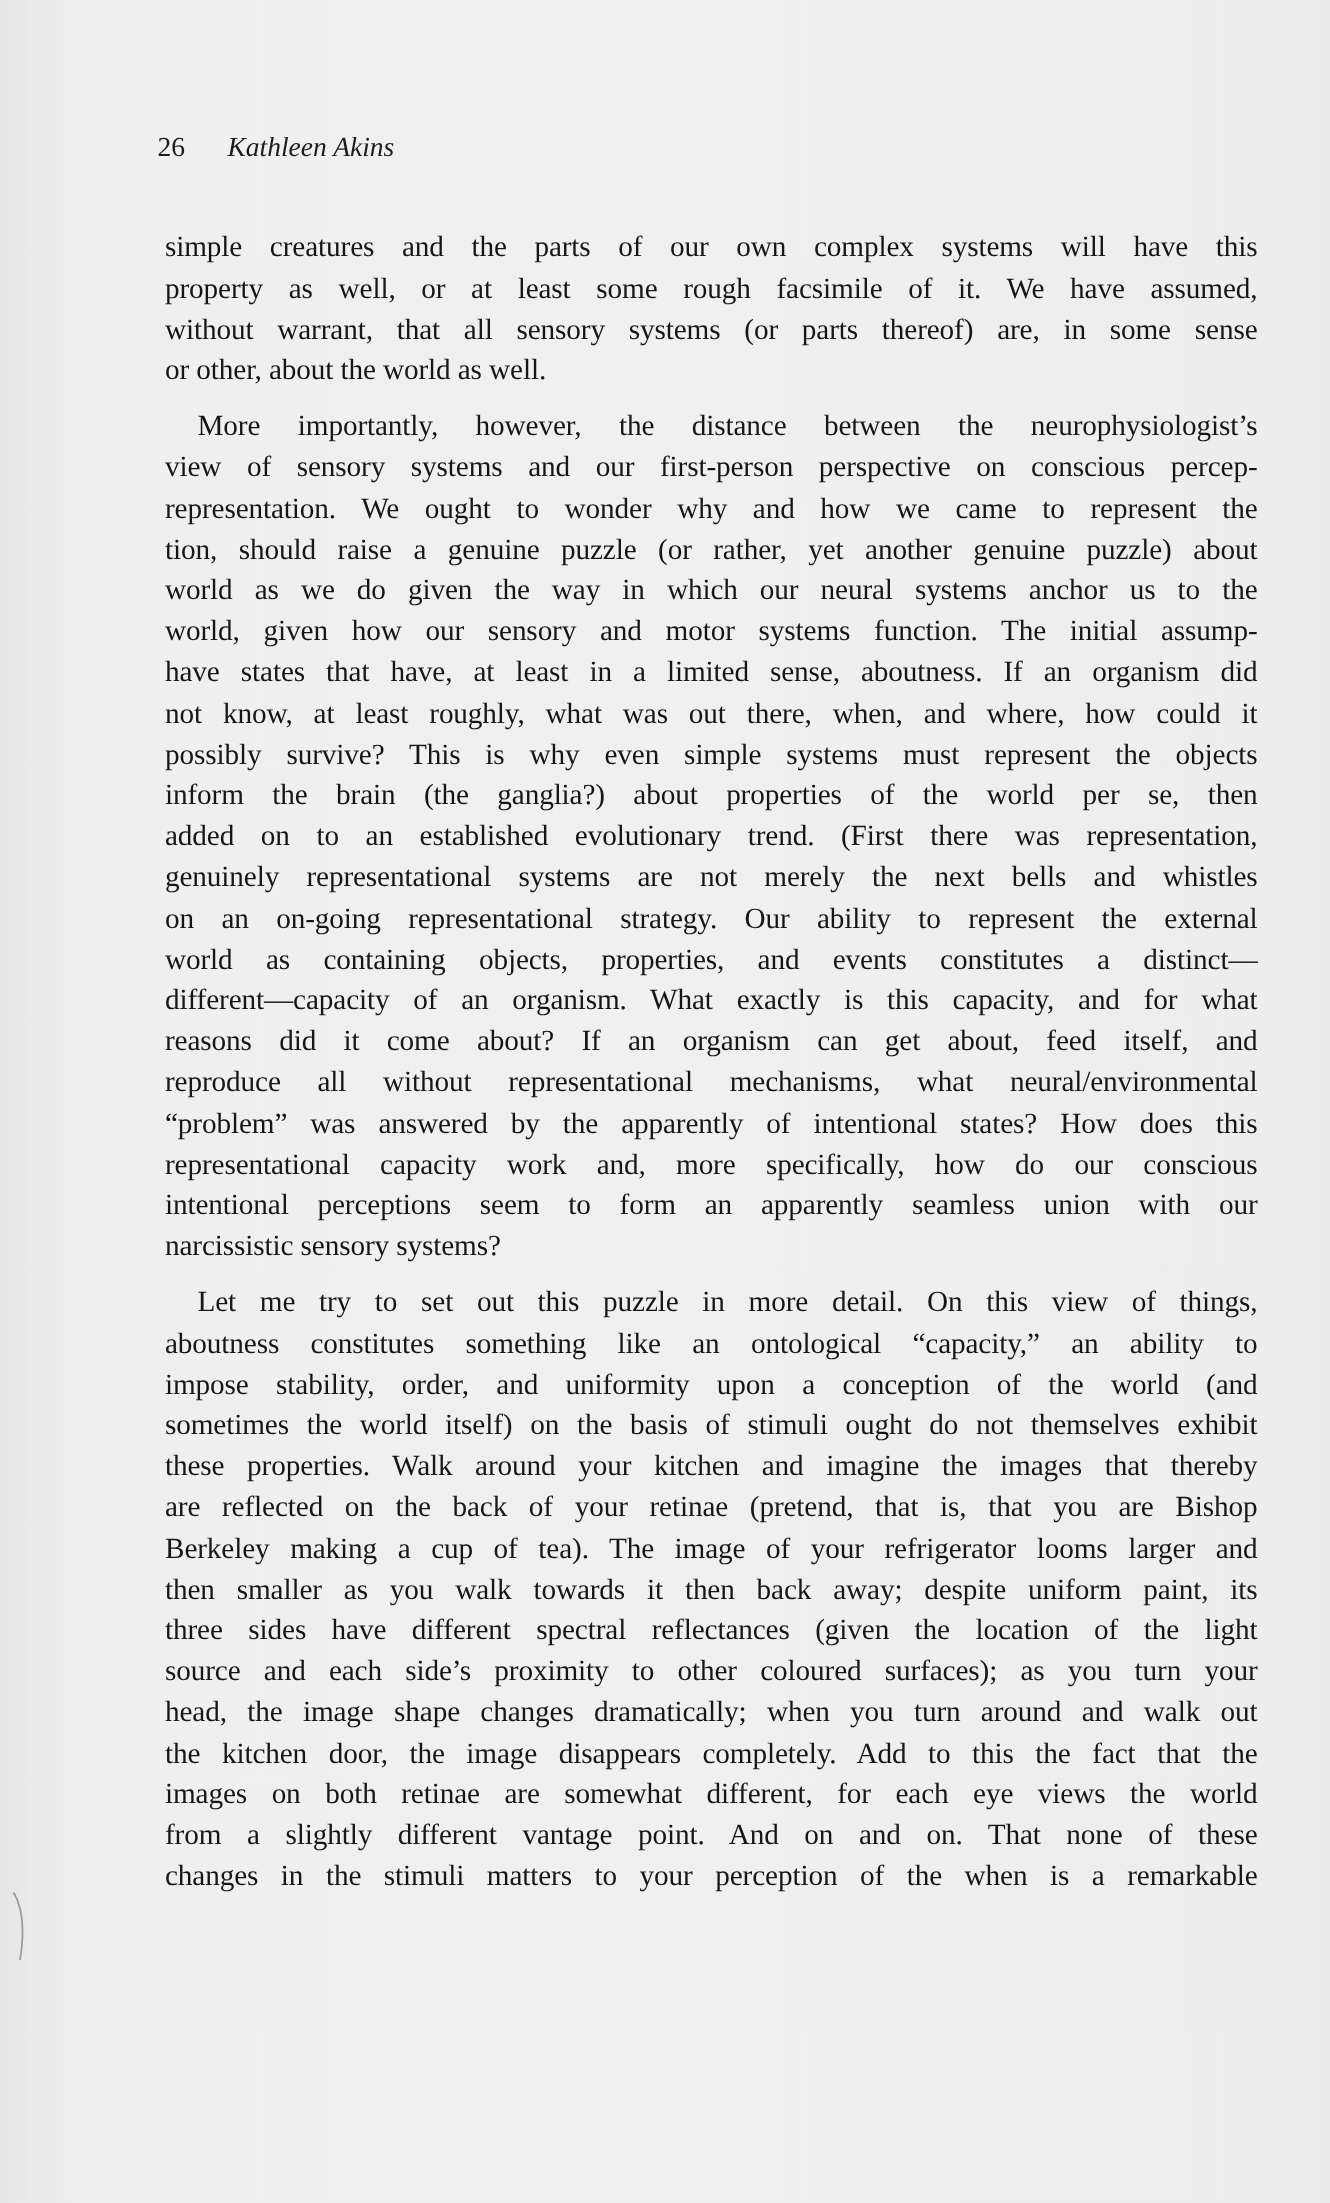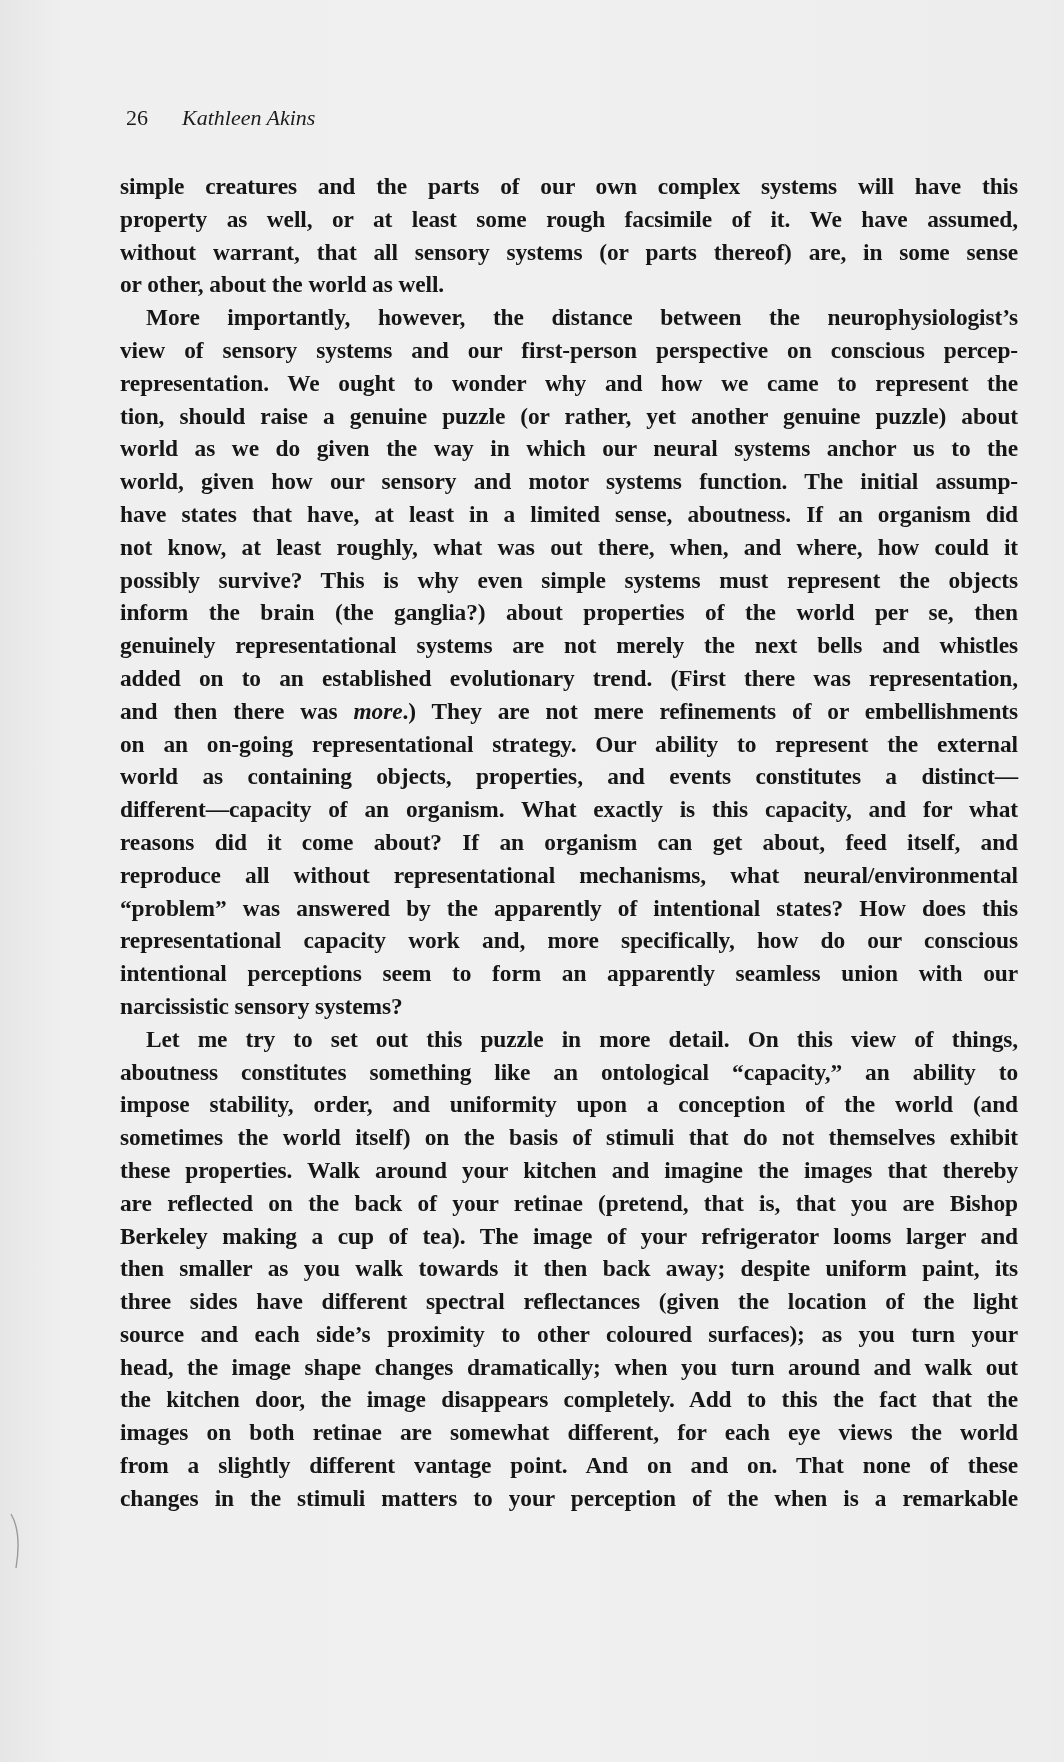--- a/index.html
+++ b/index.html
@@ -43,22 +43,21 @@
       left: 120px;
       top: 170px;
       width: 898px;
       font-size: 23.4px;
       line-height: 32.8px;
       text-align: justify;
       color: #161616;
       letter-spacing: -0.1px;
     }
     .body-text p {
-      margin: 0;
-      font-weight: bold;
+      margin: 12px;
     }
     .body-text .line {
       display: block;
       text-align: justify;
       text-align-last: justify;
       white-space: nowrap;
       overflow: visible;
     }
     .body-text .line.last {
       text-align-last: left;
@@ -99,39 +98,38 @@
       <span class="line indent">More importantly, however, the distance between the neurophysiologist’s</span>
       <span class="line">view of sensory systems and our first-person perspective on conscious percep-</span>
       <span class="line">representation. We ought to wonder why and how we came to represent the</span>
       <span class="line">tion, should raise a genuine puzzle (or rather, yet another genuine puzzle) about</span>
       <span class="line">world as we do given the way in which our neural systems anchor us to the</span>
       <span class="line">world, given how our sensory and motor systems function. The initial assump-</span>
       <span class="line">have states that have, at least in a limited sense, aboutness. If an organism did</span>
       <span class="line">not know, at least roughly, what was out there, when, and where, how could it</span>
       <span class="line">possibly survive? This is why even simple systems must represent the objects</span>
       <span class="line">inform the brain (the ganglia?) about properties of the world per se, then</span>
+      <span class="line">added on to an established evolutionary trend. (First there was representation,</span>
       <span class="line">genuinely representational systems are not merely the next bells and whistles</span>
-      <span class="line">added on to an established evolutionary trend. (First there was representation,</span>
-      <span class="line"><span>and then there was </span><em>more</em><span>.) They are not mere refinements of or embellishments</span></span>
       <span class="line">on an on-going representational strategy. Our ability to represent the external</span>
       <span class="line">world as containing objects, properties, and events constitutes a distinct—</span>
       <span class="line">different—capacity of an organism. What exactly is this capacity, and for what</span>
       <span class="line">reasons did it come about? If an organism can get about, feed itself, and</span>
       <span class="line">reproduce all without representational mechanisms, what neural/environmental</span>
       <span class="line">“problem” was answered by the apparently of intentional states? How does this</span>
       <span class="line">representational capacity work and, more specifically, how do our conscious</span>
       <span class="line">intentional perceptions seem to form an apparently seamless union with our</span>
       <span class="line last">narcissistic sensory systems?</span>
     </p>
 
     <p>
       <span class="line indent">Let me try to set out this puzzle in more detail. On this view of things,</span>
       <span class="line">aboutness constitutes something like an ontological “capacity,” an ability to</span>
       <span class="line">impose stability, order, and uniformity upon a conception of the world (and</span>
-      <span class="line">sometimes the world itself) on the basis of stimuli that do not themselves exhibit</span>
+      <span class="line">sometimes the world itself) on the basis of stimuli ought do not themselves exhibit</span>
       <span class="line">these properties. Walk around your kitchen and imagine the images that thereby</span>
       <span class="line">are reflected on the back of your retinae (pretend, that is, that you are Bishop</span>
       <span class="line">Berkeley making a cup of tea). The image of your refrigerator looms larger and</span>
       <span class="line">then smaller as you walk towards it then back away; despite uniform paint, its</span>
       <span class="line">three sides have different spectral reflectances (given the location of the light</span>
       <span class="line">source and each side’s proximity to other coloured surfaces); as you turn your</span>
       <span class="line">head, the image shape changes dramatically; when you turn around and walk out</span>
       <span class="line">the kitchen door, the image disappears completely. Add to this the fact that the</span>
       <span class="line">images on both retinae are somewhat different, for each eye views the world</span>
       <span class="line">from a slightly different vantage point. And on and on. That none of these</span>

